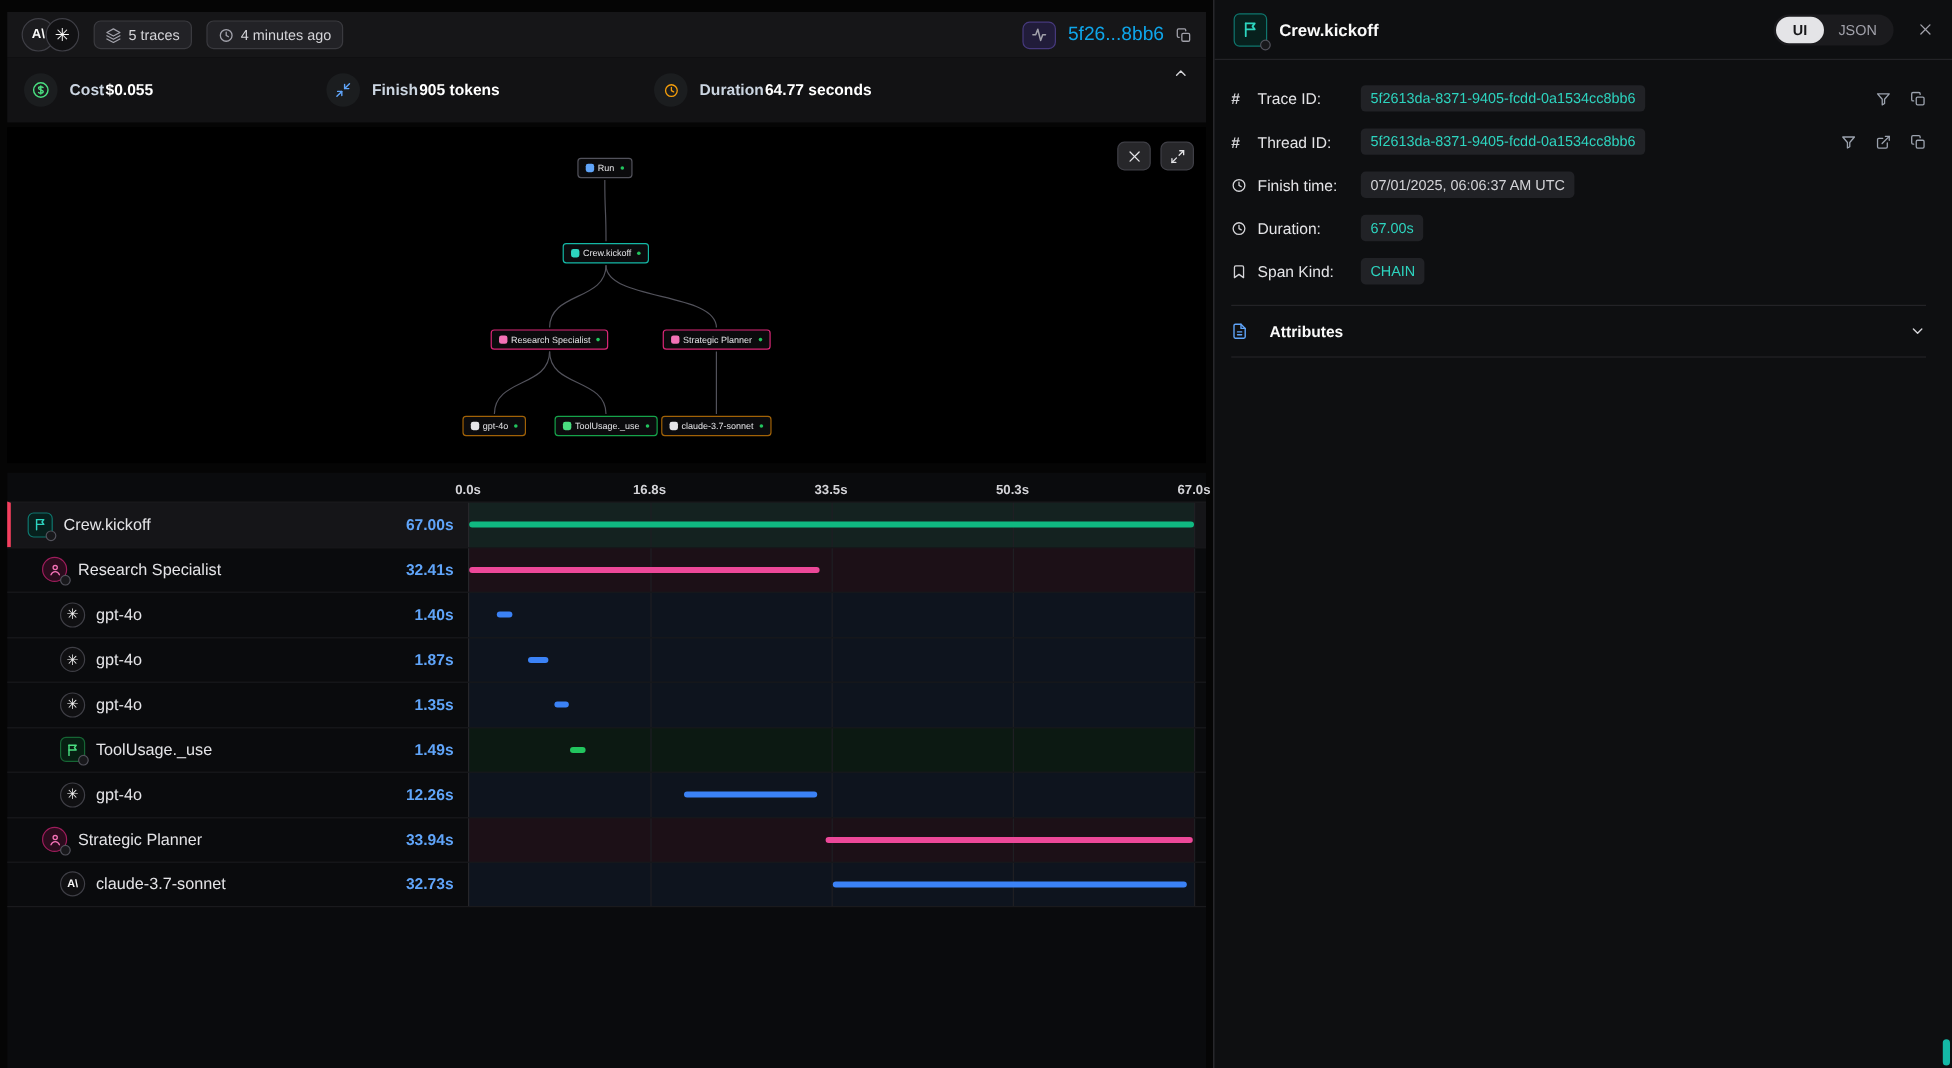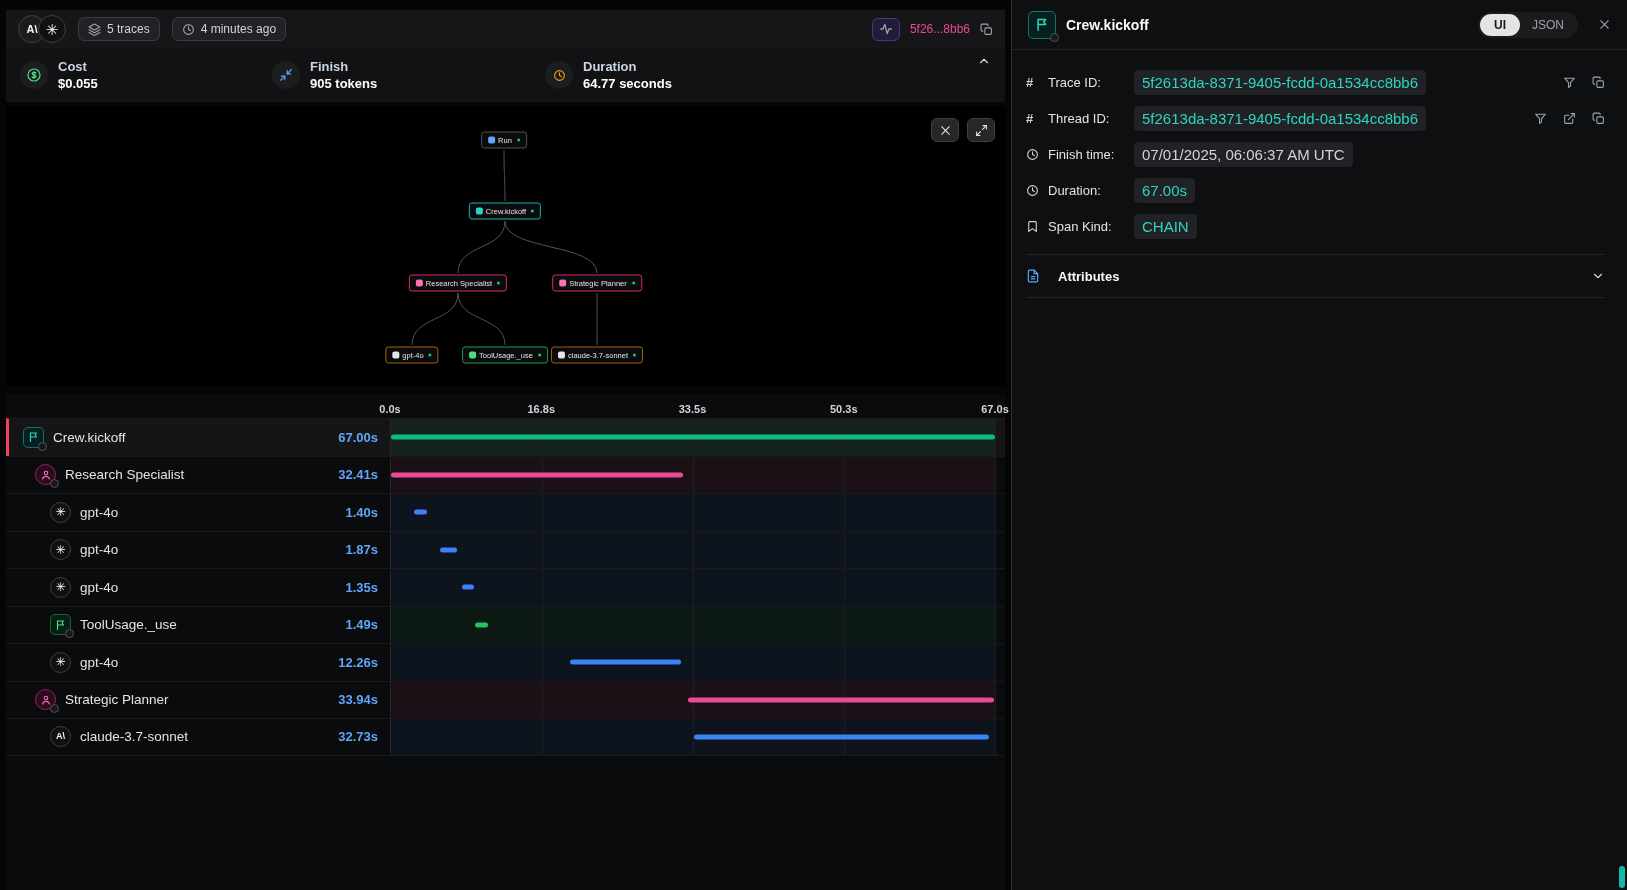--- a/index.html
+++ b/index.html
@@ -16,29 +16,29 @@
     display:flex; align-items:center; justify-content:center; color:#fafafa; }
   .avatar + .avatar { margin-left:-8px; background:#111113; }
   .av-a { font-size:11px; font-weight:bold; }
   .av-o { font-size:15px; line-height:1; }
   .badge { display:flex; align-items:center; gap:6px; margin-left:12px; background:#222226; border:1px solid #3a3a3f;
     border-radius:6px; padding:4px 9px; font-size:12px; color:#d4d4d8; }
   .bic { display:flex; color:#a1a1aa; }
   .topbar-right { margin-left:auto; display:flex; align-items:center; gap:10px; }
   .purple-btn { width:28px; height:23px; background:#211c3a; border:1px solid #46397d; border-radius:6px;
     display:flex; align-items:center; justify-content:center; color:#a78bfa; cursor:pointer; }
-  .short-id { font-size:12px; color:#ec4899; }
+  .short-id { font-size:16px; color:#0ea5e9; }
   .copy-btn { color:#a1a1aa; display:flex; cursor:pointer; }
 
   .stats { margin:0 6px; background:#121214; height:54px; display:flex; align-items:center; padding:0 14px; position:relative; }
   .stat { display:flex; align-items:center; gap:10px; }
   .stat:nth-of-type(1){ width:252px; } .stat:nth-of-type(2){ width:273px; } .stat:nth-of-type(3){ width:293px; }
   .stat-icon { width:28px; height:28px; border-radius:50%; background:#1b1d1f; flex:none;
     display:flex; align-items:center; justify-content:center; }
-  .stat-text { display:flex; flex-direction:column; gap:1px; }
+  .stat-text { display:flex; flex-direction:row; gap:1px; }
   .stat-label { font-size:13px; font-weight:700; color:#cbd5e1; line-height:1.2; }
   .stat-value { font-size:13px; font-weight:700; color:#fff; line-height:1.2; }
   .stats-collapse { position:absolute; right:14px; top:6px; color:#d4d4d8; cursor:pointer; display:flex; }
 
   .graph { margin:4px 6px 0; height:280px; background:#000; position:relative; overflow:hidden; }
   .gedges { position:absolute; left:0; top:0; width:999px; height:280px; }
   .graph-tools { position:absolute; top:12px; right:10px; display:flex; gap:8px; z-index:5; }
   .gbtn { width:28px; height:24px; background:#27272a; border:1px solid #3f3f46; border-radius:6px;
     color:#e4e4e7; display:flex; align-items:center; justify-content:center; cursor:pointer; }
   .gnode { position:absolute; transform:translate(-50%,-50%); display:flex; align-items:center; gap:3px;
@@ -76,21 +76,21 @@
   .tg-ui { background:#e4e4e7; color:#18181b; border-radius:999px; padding:4px 14px; font-size:12px; font-weight:700; cursor:pointer; }
   .tg-json { padding:4px 12px; font-size:12px; color:#a1a1aa; cursor:pointer; }
   .pclose { margin-left:10px; color:#a1a1aa; display:flex; cursor:pointer; }
   .pbody { padding:14px 22px 0 14px; }
   .sdk-row { display:flex; justify-content:flex-end; margin-bottom:10px; }
   .sdk-badge { border:1px solid #0d9488; color:#2dd4bf; background:rgba(20,184,166,.08); border-radius:6px;
     padding:5px 10px; font-size:12px; font-weight:700; }
   .frow { display:flex; align-items:center; height:36px; }
   .ficon { width:22px; flex:none; color:#d4d4d8; display:flex; align-items:center; font-size:13px; font-weight:700; }
   .flabel { width:86px; flex:none; font-size:13px; color:#e4e4e7; }
-  .fvalue { background:#212226; border-radius:4px; padding:4px 8px; font-size:15px; white-space:nowrap; }
+  .fvalue { background:#212226; border-radius:4px; padding:4px 8px; font-size:12px; white-space:nowrap; }
   .fvalue.teal { color:#2dd4bf; }
   .fvalue.plain { color:#d4d4d8; }
   .factions { margin-left:auto; display:flex; gap:16px; color:#9ca3af; }
   .factions span { display:flex; cursor:pointer; }
   .attr-row { margin-top:10px; border-top:1px solid #232327; border-bottom:1px solid #232327; height:44px;
     display:flex; align-items:center; gap:10px; cursor:pointer; }
   .attr-ic { width:22px; display:flex; color:#60a5fa; }
   .attr-label { font-size:13px; font-weight:700; color:#fafafa; }
   .attr-chev { margin-left:auto; color:#d4d4d8; display:flex; }
   .scroll-thumb { position:absolute; right:2px; bottom:2px; width:6px; height:22px; border-radius:3px; background:#14b8a6; }

